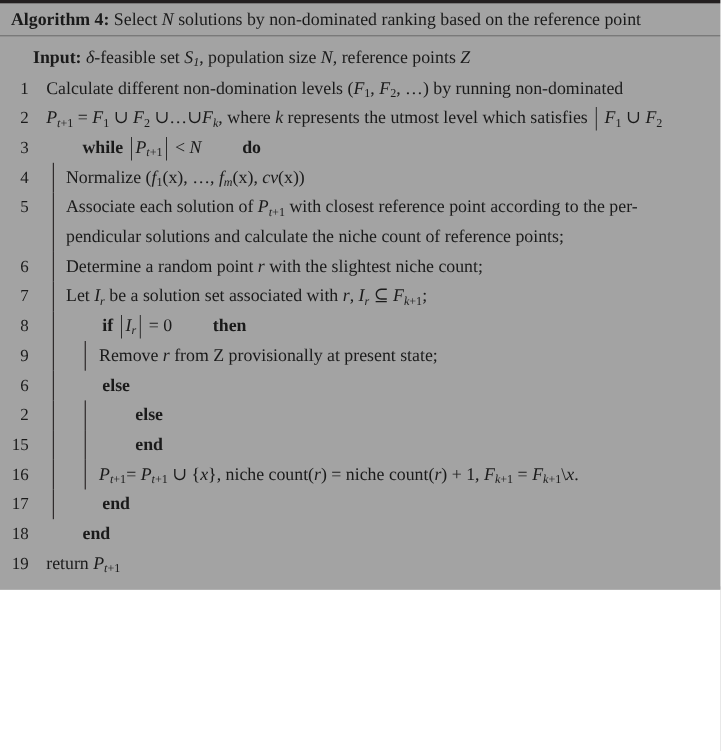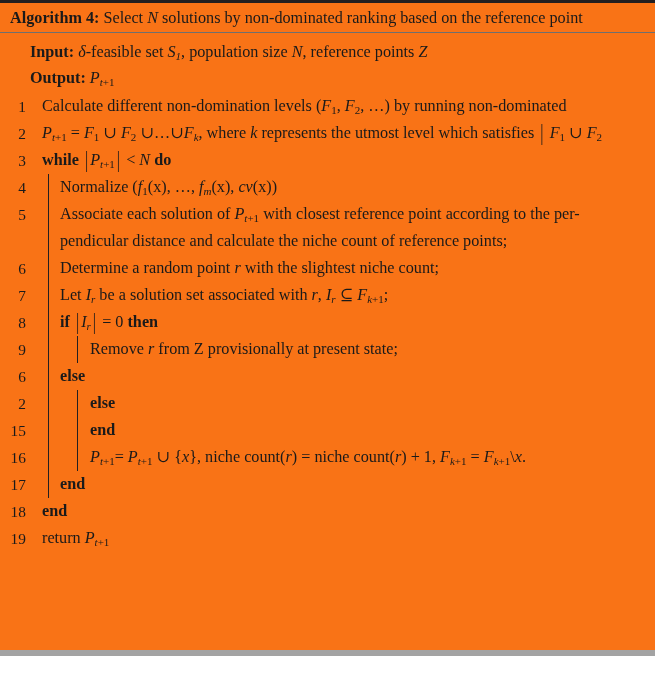--- a/index.html
+++ b/index.html
@@ -11,25 +11,25 @@
     width: 655px;
     height: 683px;
     font-family: "Liberation Serif", "DejaVu Serif", serif;
     color: #1a1a1a;
     -webkit-font-smoothing: antialiased;
   }
 
   .algorithm {
     position: relative;
     width: 655px;
-    height: 656px;
+    height: 536px;
     box-sizing: border-box;
     border-top: 3px solid #231f20;
-    border-bottom: 6px solid #a3a3a3;
-    background: #f97316;
+    border-bottom: 3px solid #a3a3a3;
+    background: #a3a3a3;
     overflow: hidden;
   }
 
   
   .algo-header {
     font-size: 16.2px;
     line-height: 1.0;
     padding: 7px 8px 6px 10px;
     border-bottom: 1px solid #6f6f6f;
     white-space: nowrap;
@@ -97,21 +97,21 @@
   }
   .g.l1 { left: 18px; }
   .g.l2 { left: 47px; }
   .g.l3 { left: 78px; }
 
   .ind1 { padding-left: 30px; }
   .ind2 { padding-left: 60px; }
   .ind3 { padding-left: 90px; }
   .ind0 { padding-left: 12px; }
 
-  .b { font-weight: bold; }
+  .b { font-weight: bold; margin-left: 33px; }
   .vbar {
     display: inline-block;
     font-style: normal;
     font-weight: normal;
     transform: scaleY(1.45);
     transform-origin: center;
     padding: 0 2px;
   }
   sub {
     font-size: 0.68em;
@@ -130,24 +130,20 @@
   <div class="algo-header">
     <span class="alg-name">Algorithm 4:</span>
     <span> Select <i>N</i> solutions by non-dominated ranking based on the reference point</span>
   </div>
 
   <div class="io-block">
     <div class="io-line">
       <span class="kw">Input:</span>
       <span> <i>δ</i>-feasible set <i>S</i><sub><i>1</i></sub>, population size <i>N</i>, reference points <i>Z</i></span>
     </div>
-    <div class="io-line">
-      <span class="kw">Output:</span>
-      <span> <i>P</i><sub><i>t</i>+1</sub></span>
-    </div>
   </div>
 
   <div class="steps">
 
     <div class="row">
       <div class="num">1</div>
       <div class="txt wrap ind0">
         Calculate different non-domination levels (<i>F</i><sub>1</sub>, <i>F</i><sub>2</sub>, …) by running non-dominated
       </div>
     </div>
@@ -176,21 +172,21 @@
       </div>
     </div>
 
     <div class="row">
       <div class="num">5</div>
       <div class="guides">
           <span class="g l1"></span>
         </div>
       <div class="txt wrap ind1">
         Associate each solution of <i>P</i><sub><i>t</i>+1</sub> with closest reference point according to the per-
-        <span class="second">pendicular distance and calculate the niche count of reference points;</span>
+        <span class="second">pendicular solutions and calculate the niche count of reference points;</span>
       </div>
     </div>
 
     <div class="row">
       <div class="num">6</div>
       <div class="guides">
           <span class="g l1"></span>
         </div>
       <div class="txt ind1">
         Determine a random point <i>r</i> with the slightest niche count;

